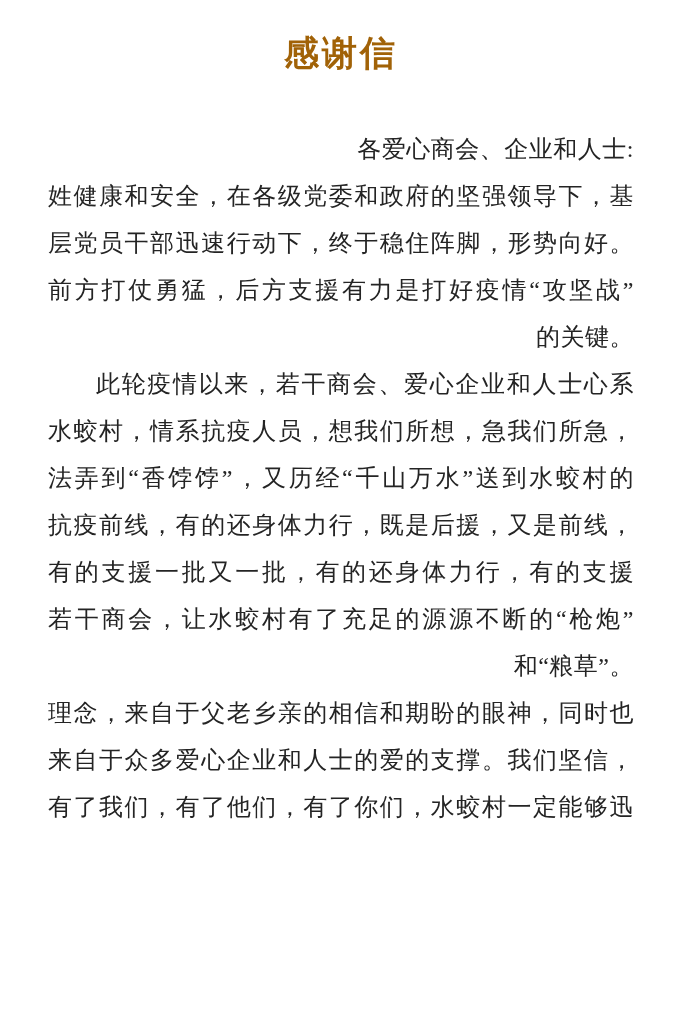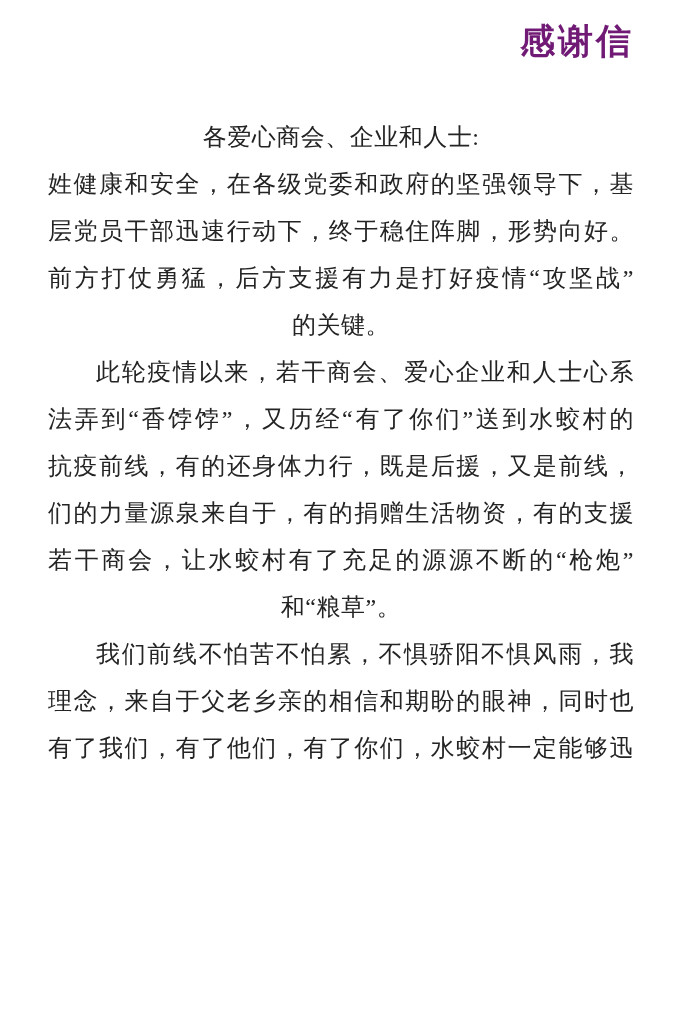--- a/index.html
+++ b/index.html
@@ -11,37 +11,37 @@
     position: relative;
     width: 682px;
     height: 1024px;
     box-sizing: border-box;
     background: #ffffff;
     padding: 20px 48px 0 48px;
     overflow: hidden;
     font-family: "Liberation Serif", "DejaVu Serif", serif;
   }
   .title {
-    margin: 0;
-    text-align: right;
+    margin: 12px;
+    text-align: center;
     font-size: 35px;
     line-height: 44px;
     font-weight: 700;
     letter-spacing: 3px;
-    color: #701a75;
+    color: #a16207;
   }
   .letter-body {
     margin-top: 50px;
     font-size: 24px;
     color: #242424;
   }
   .line {
     line-height: 47px;
     height: 47px;
-    text-align: center;
+    text-align: right;
     letter-spacing: 0.5px;
     white-space: normal;
     overflow: hidden;
   }
   .line.fill {
     text-align: justify;
     text-align-last: justify;
     -moz-text-align-last: justify;
   }
   .line.indent {
@@ -56,23 +56,24 @@
 
   <div class="letter-body">
     <div class="line">各爱心商会、企业和人士:</div>
 
     <div class="line fill">姓健康和安全，在各级党委和政府的坚强领导下，基</div>
     <div class="line fill">层党员干部迅速行动下，终于稳住阵脚，形势向好。</div>
     <div class="line fill">前方打仗勇猛，后方支援有力是打好疫情“攻坚战”</div>
     <div class="line">的关键。</div>
 
     <div class="line indent fill">此轮疫情以来，若干商会、爱心企业和人士心系</div>
-    <div class="line fill">法弄到“香饽饽”，又历经“有了你们”送到水蛟村的</div>
+    <div class="line fill">水蛟村，情系抗疫人员，想我们所想，急我们所急，</div>
+    <div class="line fill">法弄到“香饽饽”，又历经“千山万水”送到水蛟村的</div>
     <div class="line fill">抗疫前线，有的还身体力行，既是后援，又是前线，</div>
-    <div class="line fill">们的力量源泉来自于，有的捐赠生活物资，有的支援</div>
+    <div class="line fill">有的支援一批又一批，有的还身体力行，有的支援</div>
     <div class="line fill">若干商会，让水蛟村有了充足的源源不断的“枪炮”</div>
     <div class="line">和“粮草”。</div>
 
-    <div class="line indent fill">我们前线不怕苦不怕累，不惧骄阳不惧风雨，我</div>
     <div class="line fill">理念，来自于父老乡亲的相信和期盼的眼神，同时也</div>
+    <div class="line fill">来自于众多爱心企业和人士的爱的支撑。我们坚信，</div>
     <div class="line fill">有了我们，有了他们，有了你们，水蛟村一定能够迅</div>
   </div>
 </div>
 
 </body></html>

